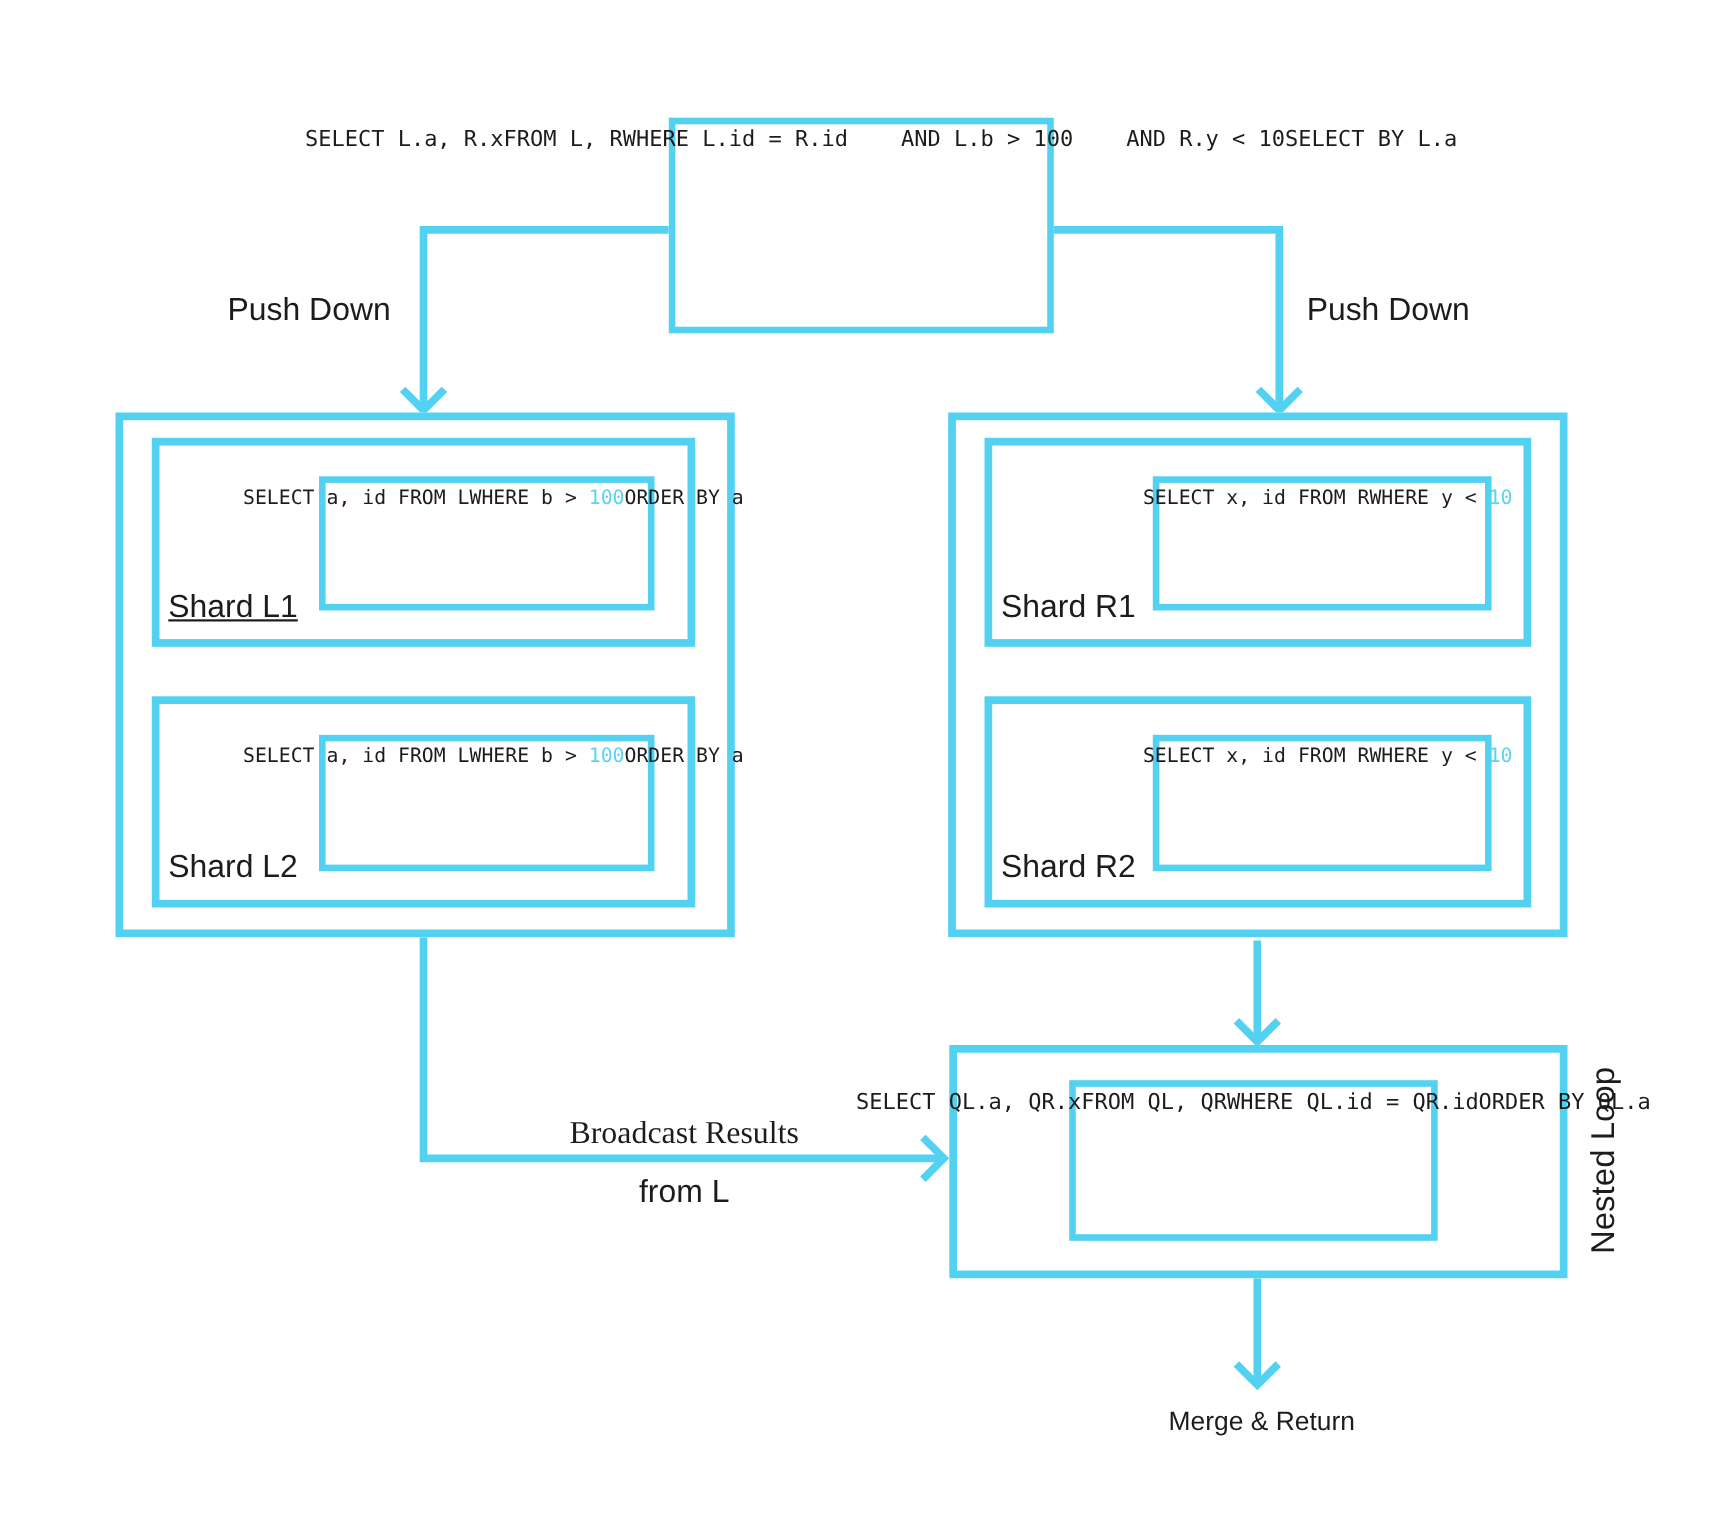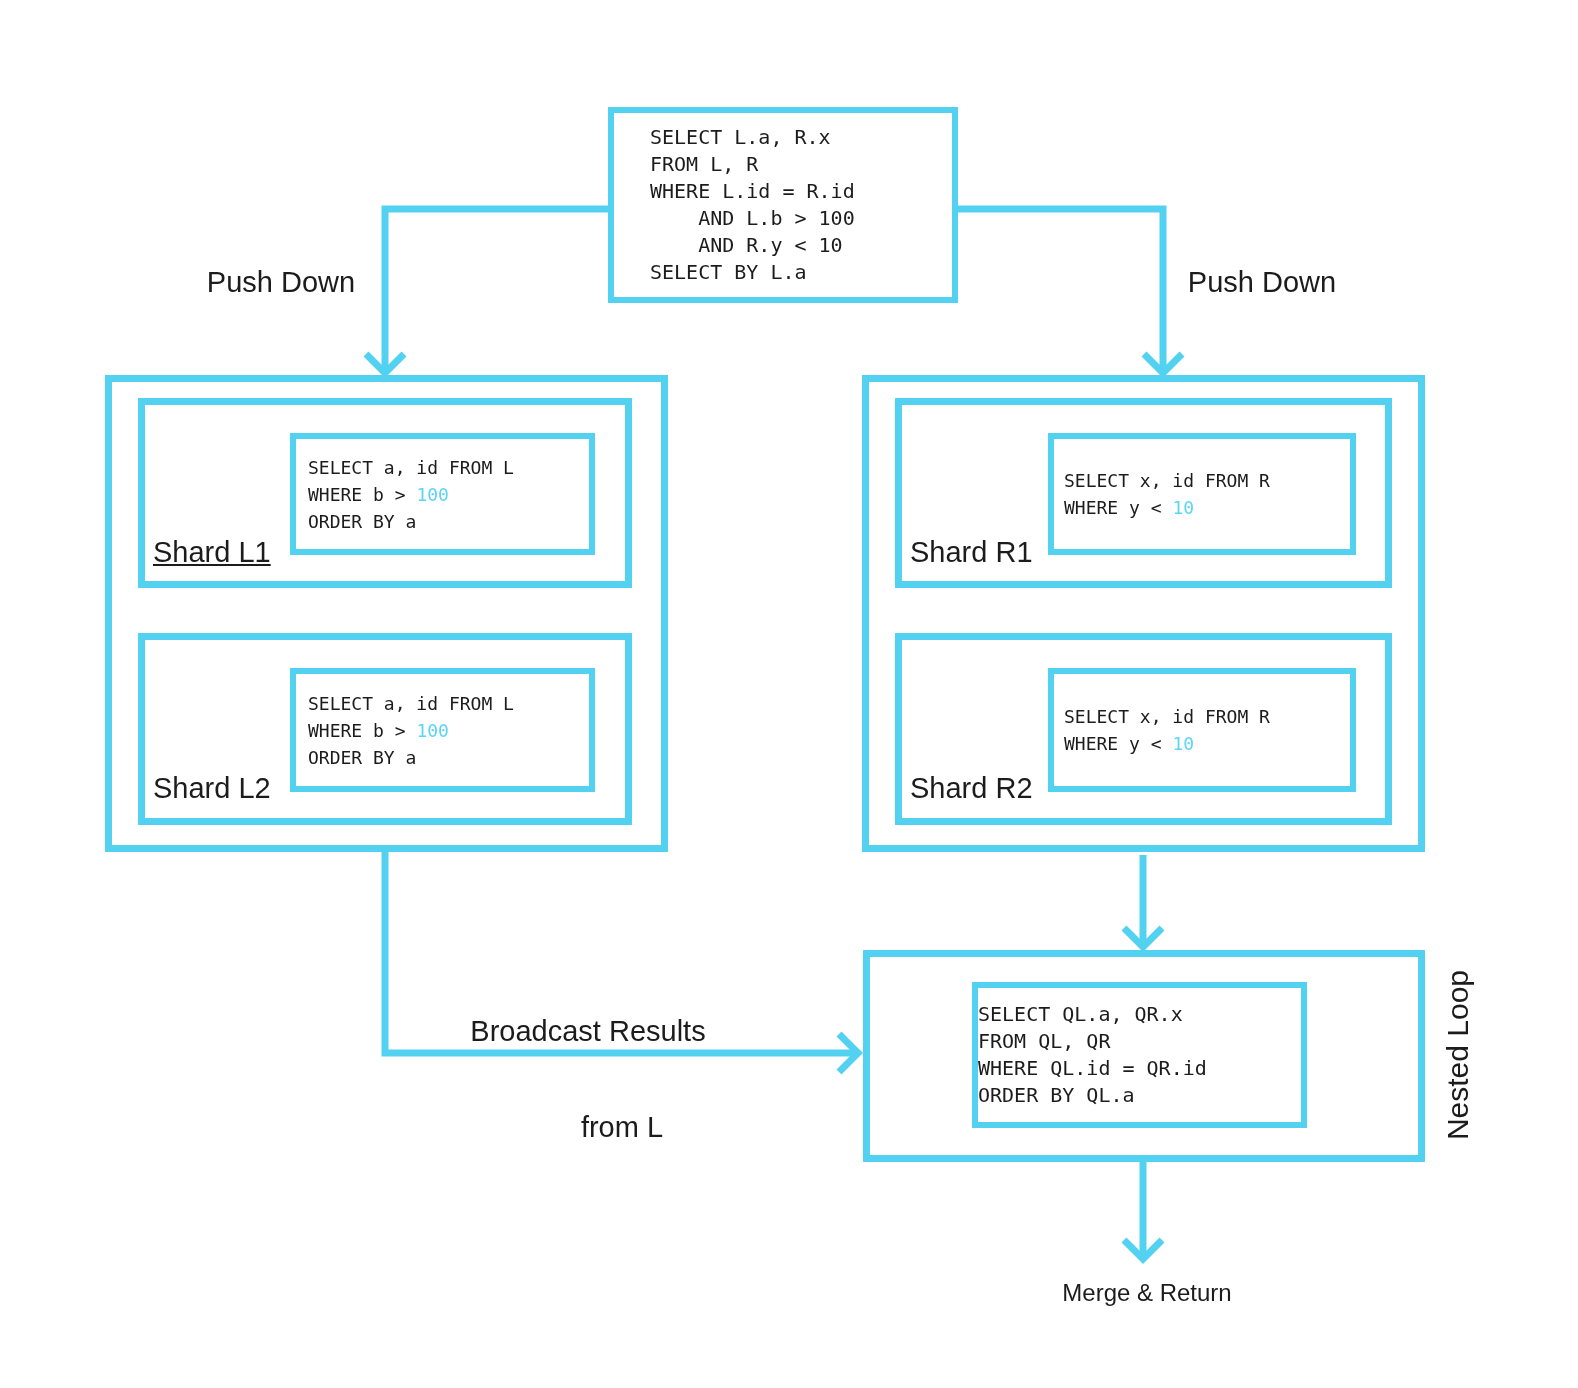--- a/index.html
+++ b/index.html
@@ -17,21 +17,21 @@
     color:var(--text);
   }
   .connector-layer{position:absolute;left:0;top:0;width:1578px;height:1388px;}
   .connector-layer path{stroke:var(--accent);stroke-width:7;fill:none;}
   .box{position:absolute;box-sizing:border-box;background:#ffffff;}
   .b7{border:7px solid var(--accent);}
   .b6{border:6px solid var(--accent);}
   .code{
     font-family:"DejaVu Sans Mono","Liberation Mono",monospace;
     white-space:pre;
-    display:flex;flex-direction:column;justify-content:center;
+    display:flex;flex-direction:row;justify-content:center;
   }
   .code-lg{font-size:20px;line-height:27px;}
   .code-sm{font-size:18px;line-height:27px;}
   .hl{color:var(--highlight);}
   .diagram-label{
     position:absolute;
     font-size:29px;
     white-space:nowrap;
     color:var(--text);
   }
@@ -123,18 +123,18 @@
 
   <div class="box b7" data-name="nested-loop-box" style="left:863px;top:950px;width:562px;height:212px;"></div>
   <div class="box b6 code code-lg" data-name="join-query-box" style="left:972px;top:982px;width:335px;height:146px;">
     <div class="code-line" data-name="join-query-line">SELECT QL.a, QR.x</div>
     <div class="code-line" data-name="join-query-line">FROM QL, QR</div>
     <div class="code-line" data-name="join-query-line">WHERE QL.id = QR.id</div>
     <div class="code-line" data-name="join-query-line">ORDER BY QL.a</div>
   </div>
   <div class="diagram-label rotated" data-name="nested-loop-label" style="left:1458px;top:1055px;font-size:30px;">Nested Loop</div>
 
-  <div class="diagram-label centered" data-name="broadcast-results-label" style="left:588px;top:1031px;">Broadcast Results</div>
-  <div class="diagram-label centered" data-name="broadcast-from-l-label" style="left:622px;top:1084px;margin-top:43px;">from L</div>
+  <div class="diagram-label centered" data-name="broadcast-results-label" style="left:622px;top:1031px;font-family:Liberation Serif, serif;">Broadcast Results</div>
+  <div class="diagram-label centered" data-name="broadcast-from-l-label" style="left:622px;top:1084px;">from L</div>
 
   <div class="diagram-label centered" data-name="merge-return-label" style="left:1147px;top:1293px;font-size:24px;">Merge &amp; Return</div>
 
 </div>
 
 </body></html>

